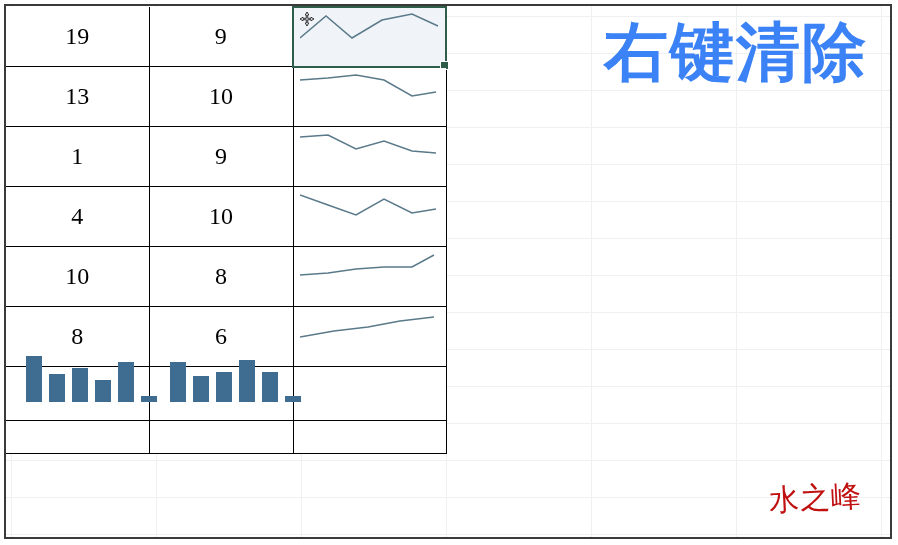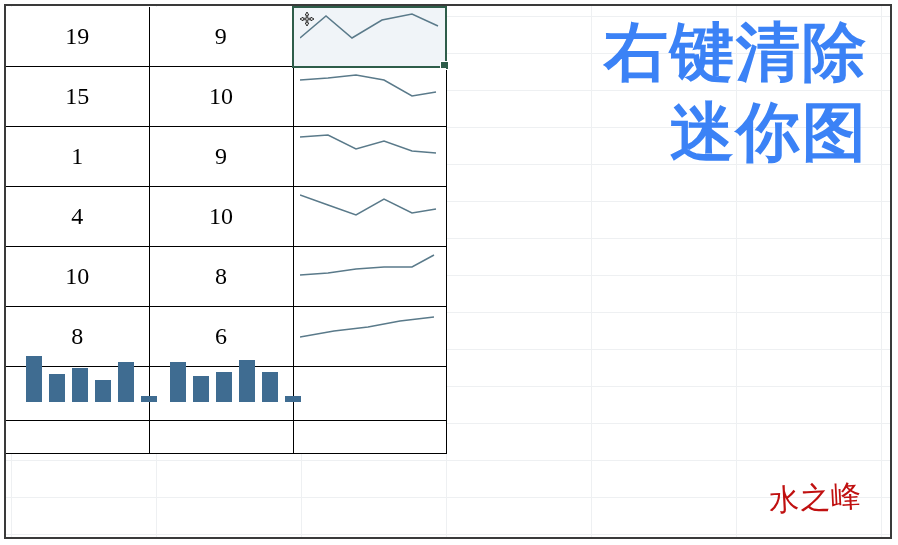--- a/index.html
+++ b/index.html
@@ -124,21 +124,21 @@
       <td class="colC spark selected">
         <svg width="140" height="38">
           <polyline id="sl0" fill="none" stroke="#5a7a8a" stroke-width="1.5" points="0,26 26,4 52,26 82,8 112,2 138,14"></polyline>
         </svg>
         <svg class="cursor" viewBox="0 0 14 14">
           <path d="M7 0 L8.7 3 L7.7 3 L7.7 6.3 L11 6.3 L11 5.3 L14 7 L11 8.7 L11 7.7 L7.7 7.7 L7.7 11 L8.7 11 L7 14 L5.3 11 L6.3 11 L6.3 7.7 L3 7.7 L3 8.7 L0 7 L3 5.3 L3 6.3 L6.3 6.3 L6.3 3 L5.3 3 Z" fill="#fff" stroke="#000" stroke-width="0.8"></path>
         </svg>
       </td>
     </tr>
     <tr>
-      <td class="colA">15</td>
+      <td class="colA">13</td>
       <td class="colB">10</td>
       <td class="colC spark">
         <svg width="140" height="30">
               <polyline id="sl1" fill="none" stroke="#5a7a8a" stroke-width="1.5" points="0,8 28,6 56,3 84,8 112,24 136,20"></polyline>
             </svg>
       </td>
     </tr>
     <tr>
       <td class="colA">1</td>
       <td class="colB">9</td>
@@ -202,18 +202,17 @@
     <tr class="empty-row">
       <td class="colA"></td>
       <td class="colB"></td>
       <td class="colC"></td>
     </tr>
   </tbody>
     </table>
 
   <div class="headline">
     <div>右键清除</div>
-    <div>迷你图</div>
   </div>
 
 
   <div class="signature">水之峰</div>
 </div>
 
 </body></html>

